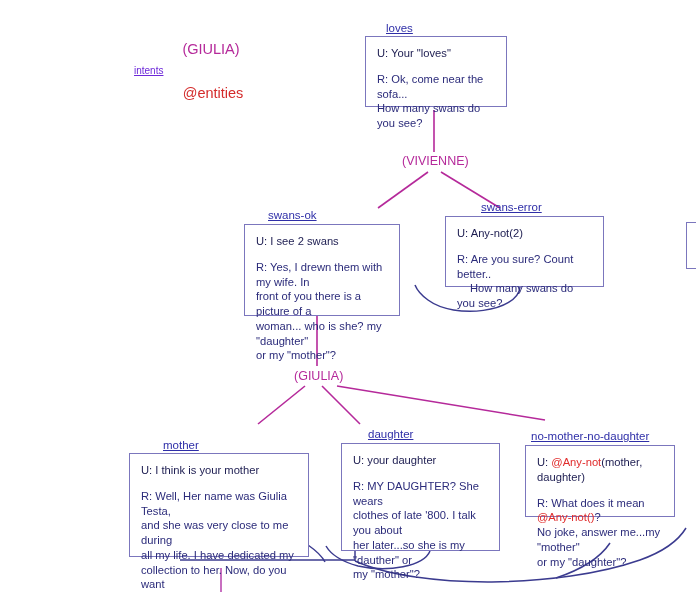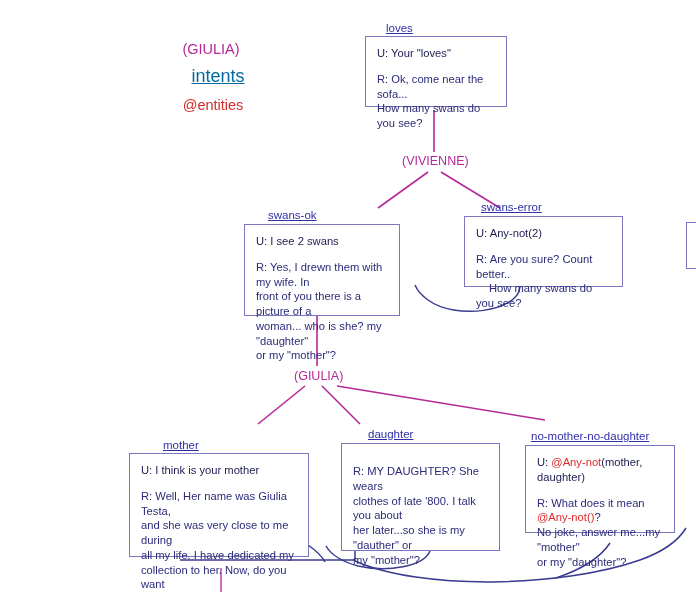--- a/index.html
+++ b/index.html
@@ -41,24 +41,24 @@
     text-align: center;
     line-height: 1.55;
   }
   .legend-context {
     color: #b5299a;
     font-size: 14.5px;
     display: block;
     text-align: center;
   }
   .legend-intents {
-    color: #0369a1;
-    font-size: 18px;
+    color: #6d28d9;
+    font-size: 10px;
     display: block;
-    text-align: center;
+    text-align: left;
     text-decoration: underline;
     margin-top: 3px;
     padding-left: 14px;
   }
   .legend-entities {
     color: #d42b2b;
     font-size: 14.5px;
     display: block;
     text-align: center;
     margin-top: 3px;
@@ -180,21 +180,21 @@
   <div class="node" style="left:244px; top:224px; width:156px; height:92px;">
     <div class="line user">U: I see 2 swans</div>
     <div class="gap"></div>
     <div class="line">R: Yes, I drewn them with my wife. In</div>
     <div class="line">front of you there is a picture of a</div>
     <div class="line">woman... who is she? my "daughter"</div>
     <div class="line">or my "mother"?</div>
   </div>
 
   <div class="intent-label" style="left:481px; top:201px; width:108px;">swans-error</div>
-  <div class="node" style="left:464px; top:216px; width:159px; height:71px;">
+  <div class="node" style="left:445px; top:216px; width:159px; height:71px;">
     <div class="line user">U: Any-not(2)</div>
     <div class="gap"></div>
     <div class="line">R: Are you sure? Count better..</div>
     <div class="line"><span class="indent"></span><span>How many swans do you see?</span></div>
   </div>
 
   <div class="clipped" style="left:686px; top:222px; width:30px; height:47px;">
     <div class="faint">(</div>
   </div>
 
@@ -204,29 +204,30 @@
     <div class="gap"></div>
     <div class="line">R: Well, Her name was Giulia Testa,</div>
     <div class="line">and she was very close to me during</div>
     <div class="line">all my life. I have dedicated my</div>
     <div class="line">collection to her. Now, do you want</div>
 
   </div>
 
   <div class="intent-label" style="left:368px; top:428px; width:104px;">daughter</div>
   <div class="node" style="left:341px; top:443px; width:159px; height:108px;">
+    <div class="line user">U: your daughter</div>
     <div class="gap"></div>
     <div class="line">R: MY DAUGHTER? She wears</div>
     <div class="line">clothes of late '800. I talk you about</div>
     <div class="line">her later...so she is my "dauther" or</div>
     <div class="line">my "mother"?</div>
   </div>
 
   <div class="intent-label" style="left:531px; top:430px; width:150px;">no-mother-no-daughter</div>
-  <div class="node" style="left:525px; top:445px; width:150px; height:88px;">
+  <div class="node" style="left:525px; top:445px; width:150px; height:72px;">
     <div class="line user"><span>U: </span><span class="ent">@Any-not</span><span>(mother, daughter)</span></div>
     <div class="gap"></div>
     <div class="line"><span>R: What does it mean </span><span class="ent">@Any-not()</span><span>?</span></div>
     <div class="line">No joke, answer me...my "mother"</div>
     <div class="line">or my "daughter"?</div>
   </div>
 
 </div>
 
 </body></html>

